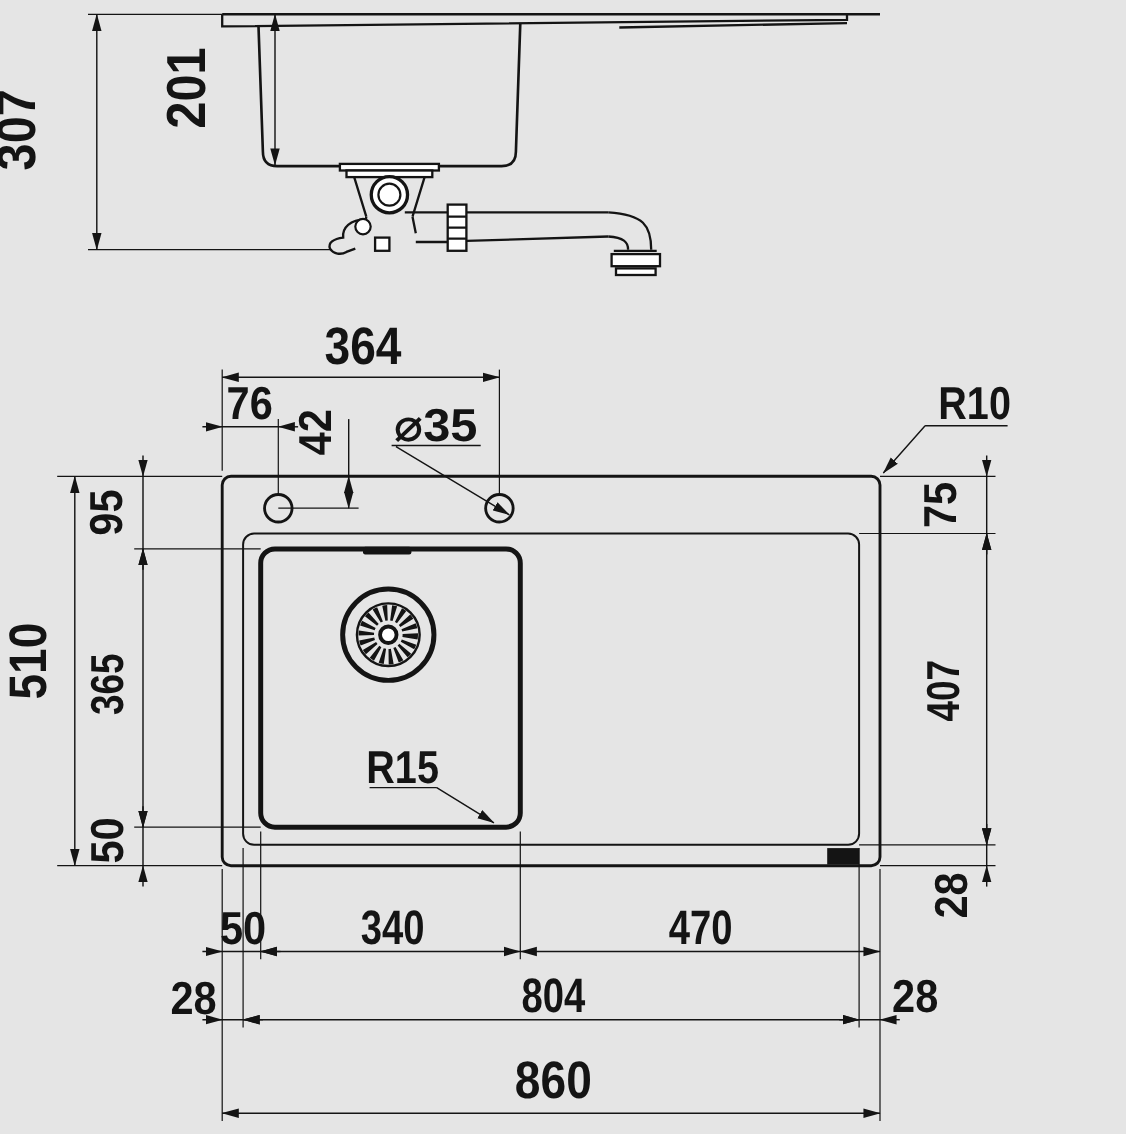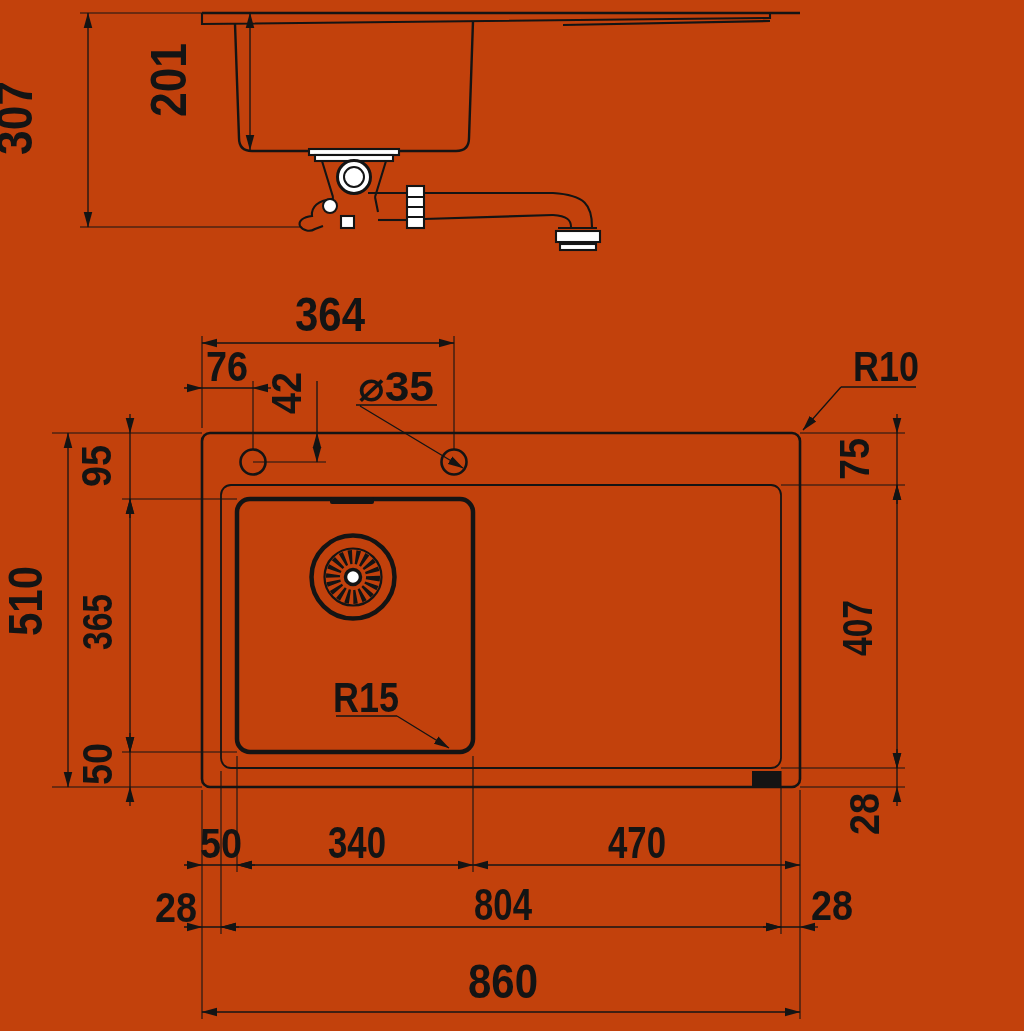--- a/index.html
+++ b/index.html
@@ -1,16 +1,16 @@
 <!DOCTYPE html>
 <html><head>
 <meta charset="utf-8">
 <style>
   html,body{margin:0;padding:0;background:#fff;}
-  .page{width:1024px;height:1031px;background:#c2410c;position:relative;overflow:hidden;}
+  .page{width:1024px;height:1031px;background:#e5e5e5;position:relative;overflow:hidden;}
   svg{display:block;}
   .ln{stroke:#141414;fill:none;}
   .thick{stroke-width:2.4;}
   .rectmain{stroke-width:2.6;}
   .rectinner{stroke-width:1.8;}
   .bowl{stroke-width:4.5;}
   .det{stroke-width:2.1;}
   .dim{stroke-width:1.3;}
   .ext{stroke-width:1.1;}
   .dt{font-family:"Liberation Sans","DejaVu Sans",sans-serif;font-weight:700;fill:#141414;}

